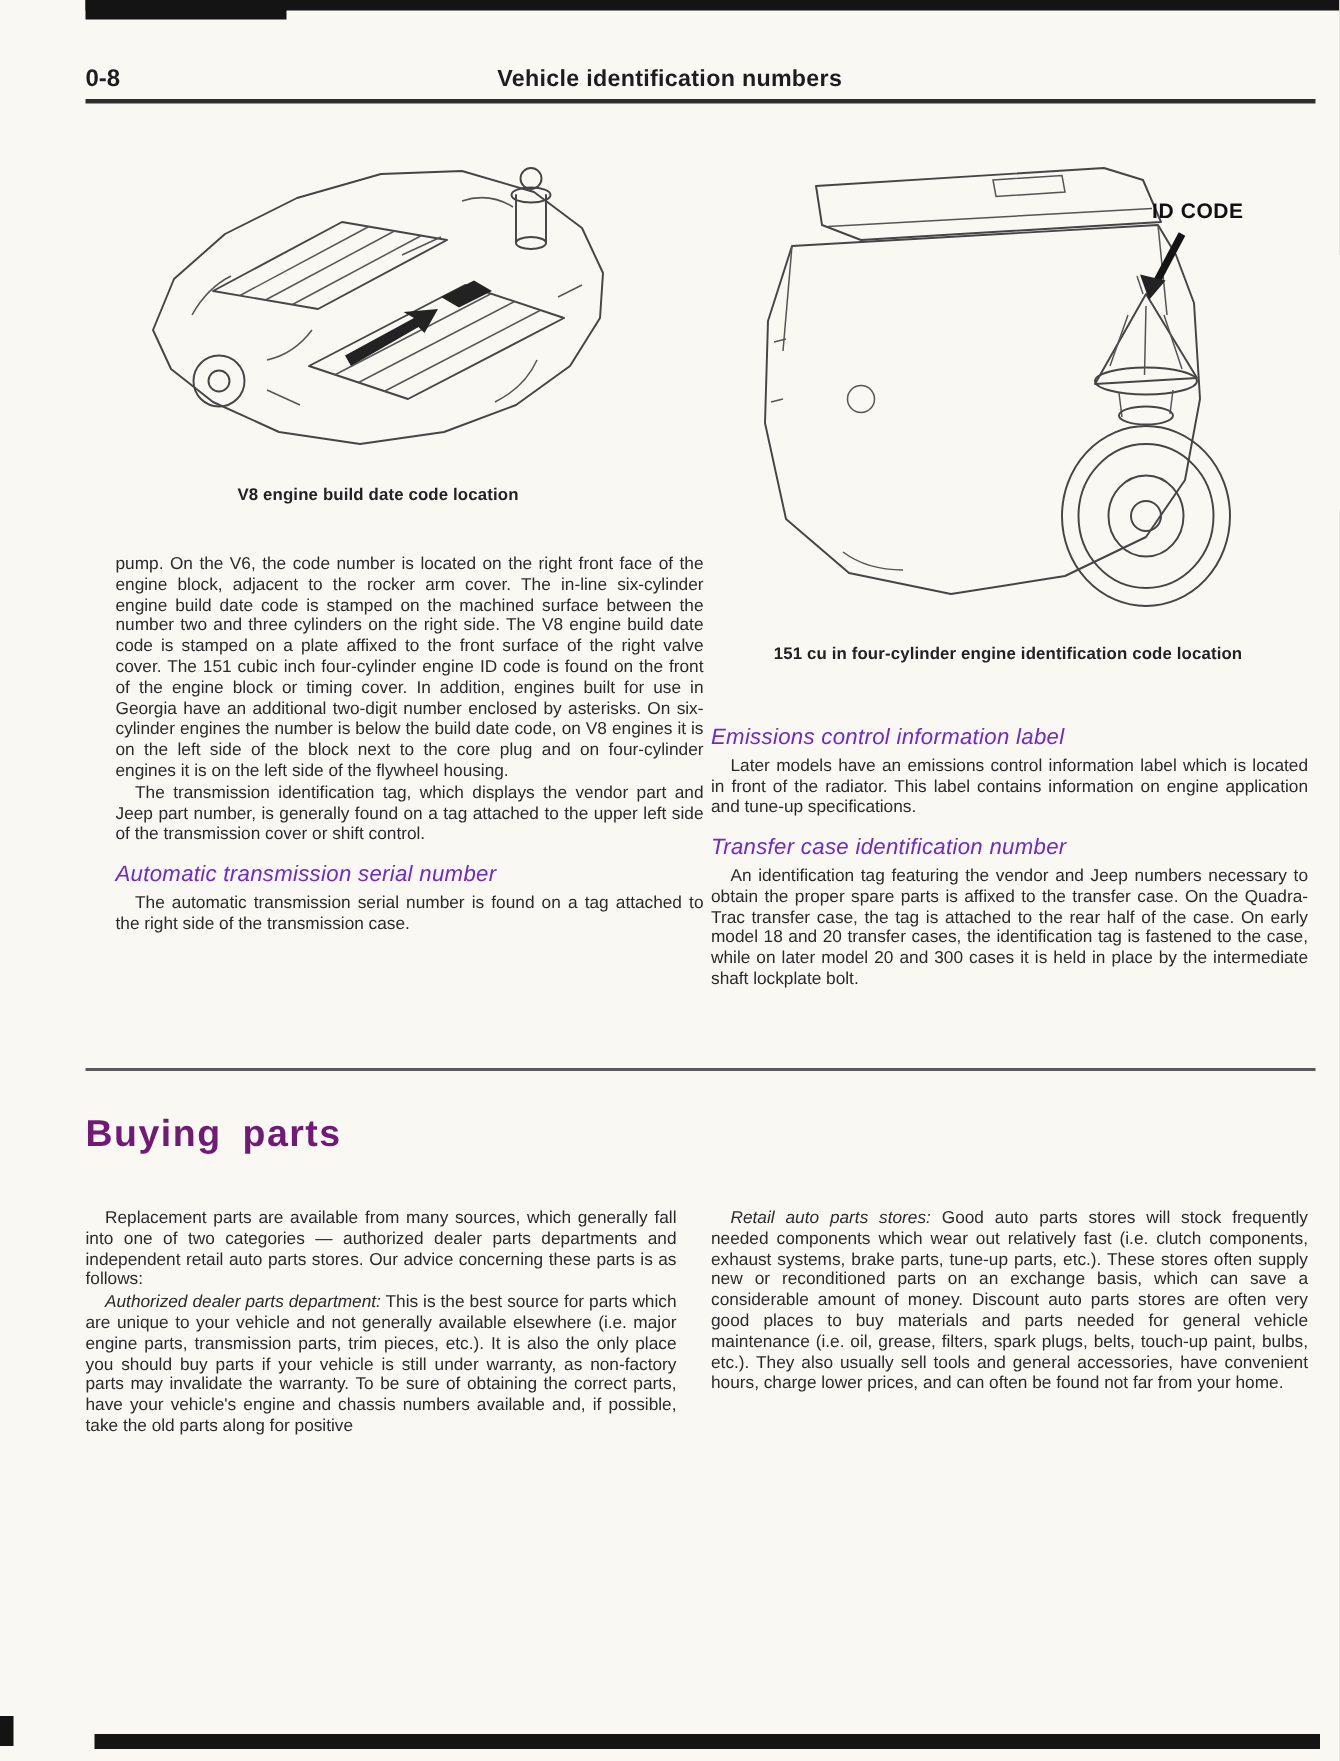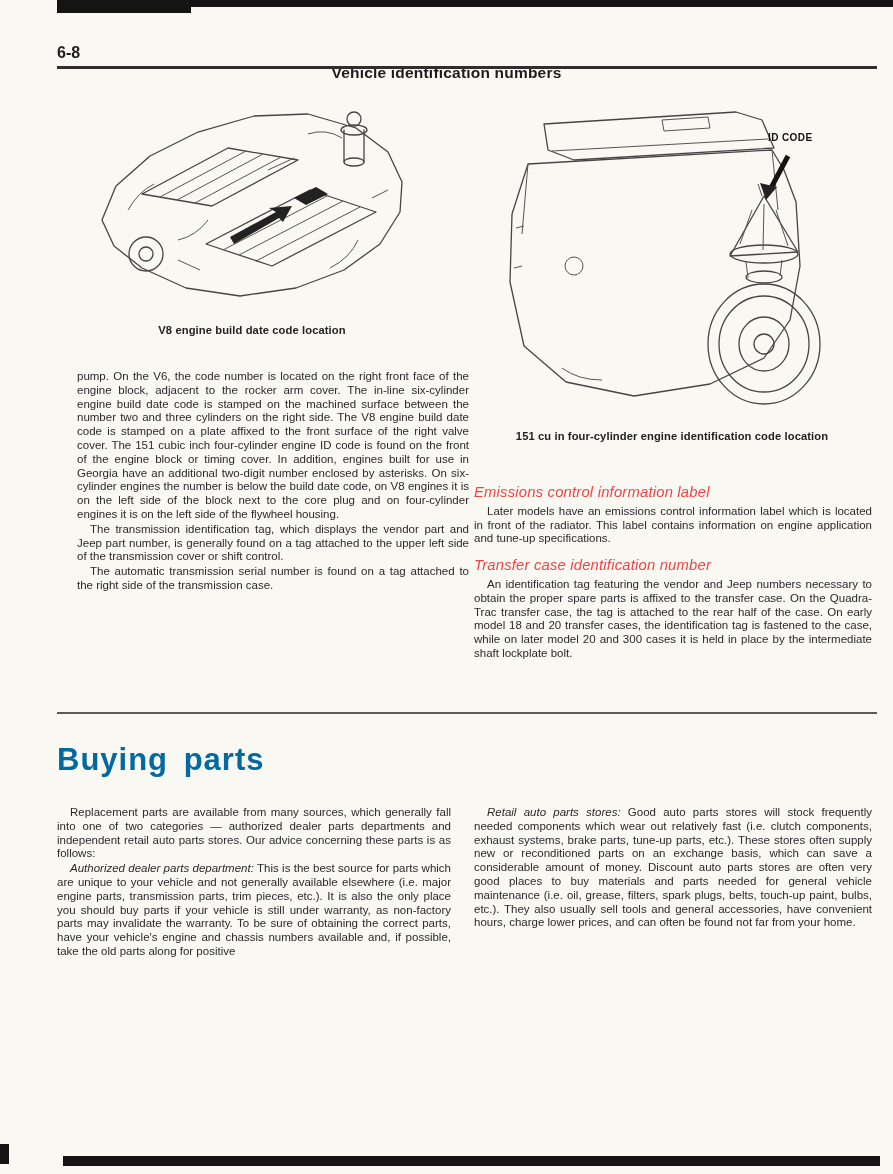--- a/index.html
+++ b/index.html
@@ -9,57 +9,57 @@
     background:#f9f8f3; overflow:hidden;
     font-family:"Liberation Sans", sans-serif; color:#252525;
   }
   .abs { position:absolute; }
 
   
   .bar { background:#141414; }
 
   
   .page-number { font-size:16px; font-weight:bold; color:#1d1d1d; }
-  .header-title { width:100%; text-align:center; font-size:15.5px; font-weight:bold; color:#1d1d1d; letter-spacing:0.2px;margin-top:20px; }
+  .header-title { width:100%; text-align:center; font-size:15.5px; font-weight:bold; color:#1d1d1d; letter-spacing:0.2px; }
   .header-rule { background:#2e2e2e; }
 
   
   .figure svg { display:block; width:100%; height:100%; }
   .caption { font-size:11.2px; font-weight:bold; text-align:center; color:#222; letter-spacing:0.1px; }
-  .id-code { font-size:10px; font-weight:bold; color:#111; letter-spacing:0.4px; }
+  .id-code { font-size:14px; font-weight:bold; color:#111; letter-spacing:0.4px; }
 
   
   .col { text-align:justify; font-size:11.5px; line-height:13.8px; color:#2a2a2a; }
   .col p { margin:0 0 1px 0; }
   .col p.indent { text-indent:13px; }
   .sec-heading {
-    font-style:italic; font-weight:normal; font-size:14.8px; color:#ef4444;
+    font-style:italic; font-weight:normal; font-size:14.8px; color:#6d28d9;
     margin:13px 0 5px 0; letter-spacing:0.2px;
   }
   .sec-heading.first { margin-top:0; }
   .lead { font-style:italic; }
 
   .divider { background:#5a5a5a; }
-  .buying-title { font-size:31px; font-weight:bold; color:#0369a1; letter-spacing:1px; word-spacing:6px; }
+  .buying-title { font-size:25px; font-weight:bold; color:#701a75; letter-spacing:1px; word-spacing:6px; }
 
   .ink { stroke:#454545; stroke-width:1.3; fill:none; stroke-linejoin:round; stroke-linecap:round; }
   .ink-thin { stroke:#555; stroke-width:1; fill:none; }
   .ink-fill { fill:#222; stroke:none; }
 </style>
 </head>
 <body>
 
 <div class="page">
 
   <div class="abs bar" style="left:57px; top:0; width:836px; height:7px;"></div>
   <div class="abs bar" style="left:57px; top:0; width:134px; height:13px;"></div>
   <div class="abs bar" style="left:63px; top:1156px; width:817px; height:10px;"></div>
   <div class="abs bar" style="left:0; top:1144px; width:9px; height:20px;"></div>
 
-  <div class="abs page-number" style="left:57px; top:44px;">6-8</div>
+  <div class="abs page-number" style="left:57px; top:44px;">0-8</div>
   <div class="abs header-title" style="left:0; top:44px;">Vehicle identification numbers</div>
   <div class="abs header-rule" style="left:57px; top:66px; width:820px; height:3px;"></div>
 
   <div class="abs figure" style="left:58px; top:90px; width:388px; height:230px;">
     <svg viewBox="0 0 388 230">
 
       <path class="ink" d="M44 130 L58 96 L92 66 L140 42 L196 26 L250 24 L298 38 L330 62 L344 92 L342 122 L322 154 L286 180 L238 198 L182 206 L128 198 L84 178 L56 156 Z"></path>
 
       <path class="ink" d="M84 104 L170 58 L240 70 L154 116 Z"></path>
       <path class="ink-thin" d="M102 107 L188 61"></path>
@@ -124,20 +124,21 @@
       <path class="ink-thin" d="M58 120 l-8 2 M56 160 l-8 2"></path>
       <circle class="ink-thin" cx="108" cy="160" r="9"></circle>
     </svg>
     <span class="abs id-code" style="left:302px; top:26px;">ID CODE</span>
   </div>
   <div class="abs caption" style="left:470px; top:430px; width:404px;">151 cu in four-cylinder engine identification code location</div>
 
   <div class="abs col" style="left:57px; top:370px; width:392px;margin-left:20px;">
     <p>pump. On the V6, the code number is located on the right front face of the engine block, adjacent to the rocker arm cover. The in-line six-cylinder engine build date code is stamped on the machined surface between the number two and three cylinders on the right side. The V8 engine build date code is stamped on a plate affixed to the front surface of the right valve cover. The 151 cubic inch four-cylinder engine ID code is found on the front of the engine block or timing cover. In addition, engines built for use in Georgia have an additional two-digit number enclosed by asterisks. On six-cylinder engines the number is below the build date code, on V8 engines it is on the left side of the block next to the core plug and on four-cylinder engines it is on the left side of the flywheel housing.</p>
     <p class="indent">The transmission identification tag, which displays the vendor part and Jeep part number, is generally found on a tag attached to the upper left side of the transmission cover or shift control.</p>
+    <h3 class="sec-heading">Automatic transmission serial number</h3>
     <p class="indent">The automatic transmission serial number is found on a tag attached to the right side of the transmission case.</p>
   </div>
 
   <div class="abs col" style="left:474px; top:486px; width:398px;">
     <h3 class="sec-heading first">Emissions control information label</h3>
     <p class="indent">Later models have an emissions control information label which is located in front of the radiator. This label contains information on engine application and tune-up specifications.</p>
     <h3 class="sec-heading">Transfer case identification number</h3>
     <p class="indent">An identification tag featuring the vendor and Jeep numbers necessary to obtain the proper spare parts is affixed to the transfer case. On the Quadra-Trac transfer case, the tag is attached to the rear half of the case. On early model 18 and 20 transfer cases, the identification tag is fastened to the case, while on later model 20 and 300 cases it is held in place by the intermediate shaft lockplate bolt.</p>
   </div>
 

